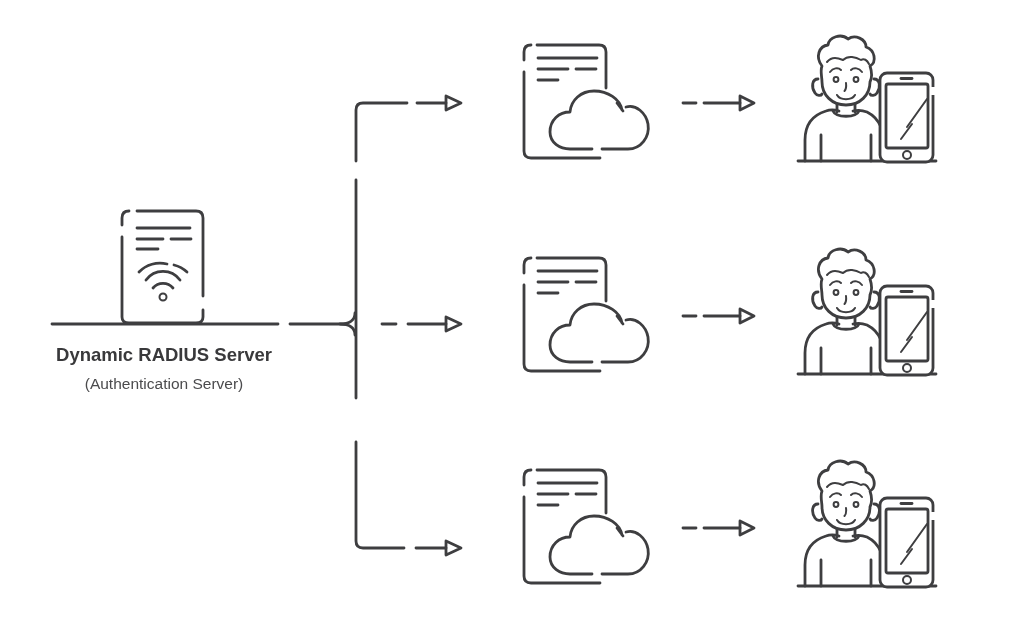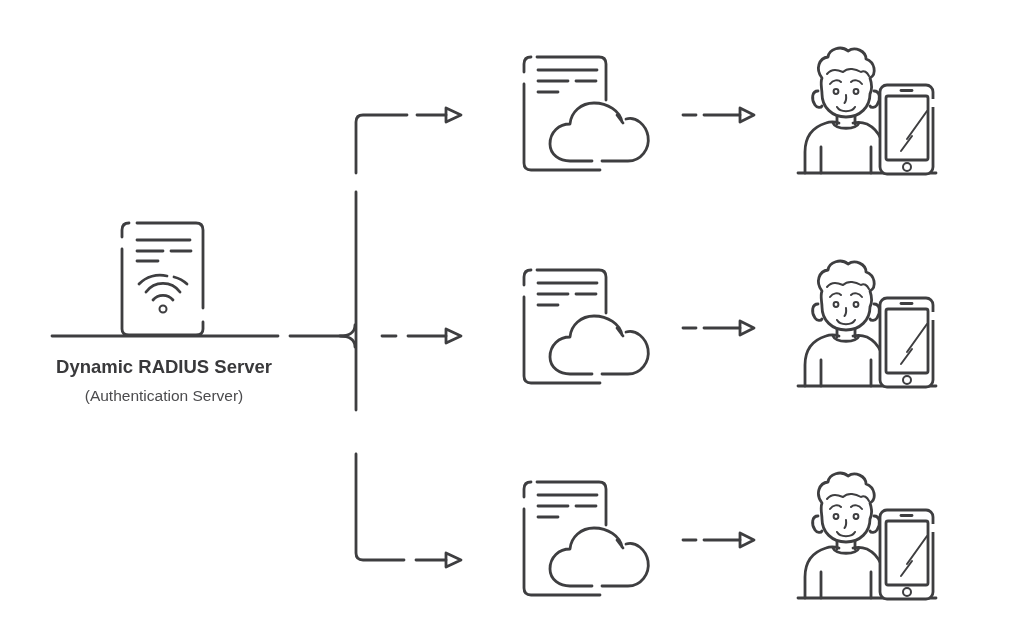--- a/index.html
+++ b/index.html
@@ -1,21 +1,21 @@
 <!DOCTYPE html>
 <html style="--background: #ffffff; --line: #3e3e40; --title-text: #39393b; --subtitle-text: #4b4b4d;"><head>
 <meta charset="utf-8">
 <style>
   html,body{margin:0;padding:0;}
   body{
     width:1024px;height:627px;overflow:hidden;
     background:var(--background,#ffffff);
     font-family:"Liberation Sans",sans-serif;
   }
-  .canvas{width:1024px;height:511px;position:relative;margin-top:12px;}
+  .canvas{width:1024px;height:511px;position:relative;}
   svg{display:block;}
   
   .s{stroke:var(--line,#3e3e40);stroke-width:2.8;fill:none;stroke-linecap:round;stroke-linejoin:round;}
   
   .sf{stroke:var(--line,#3e3e40);stroke-width:2.8;fill:#ffffff;stroke-linecap:round;stroke-linejoin:round;}
   
   .f{fill:#ffffff;stroke:none;}
   .thin{stroke-width:2;}
   .title{font-weight:700;font-size:18.5px;fill:var(--title-text,#39393b);text-anchor:middle;}
   .subtitle{font-weight:400;font-size:15.5px;fill:var(--subtitle-text,#4b4b4d);text-anchor:middle;}

